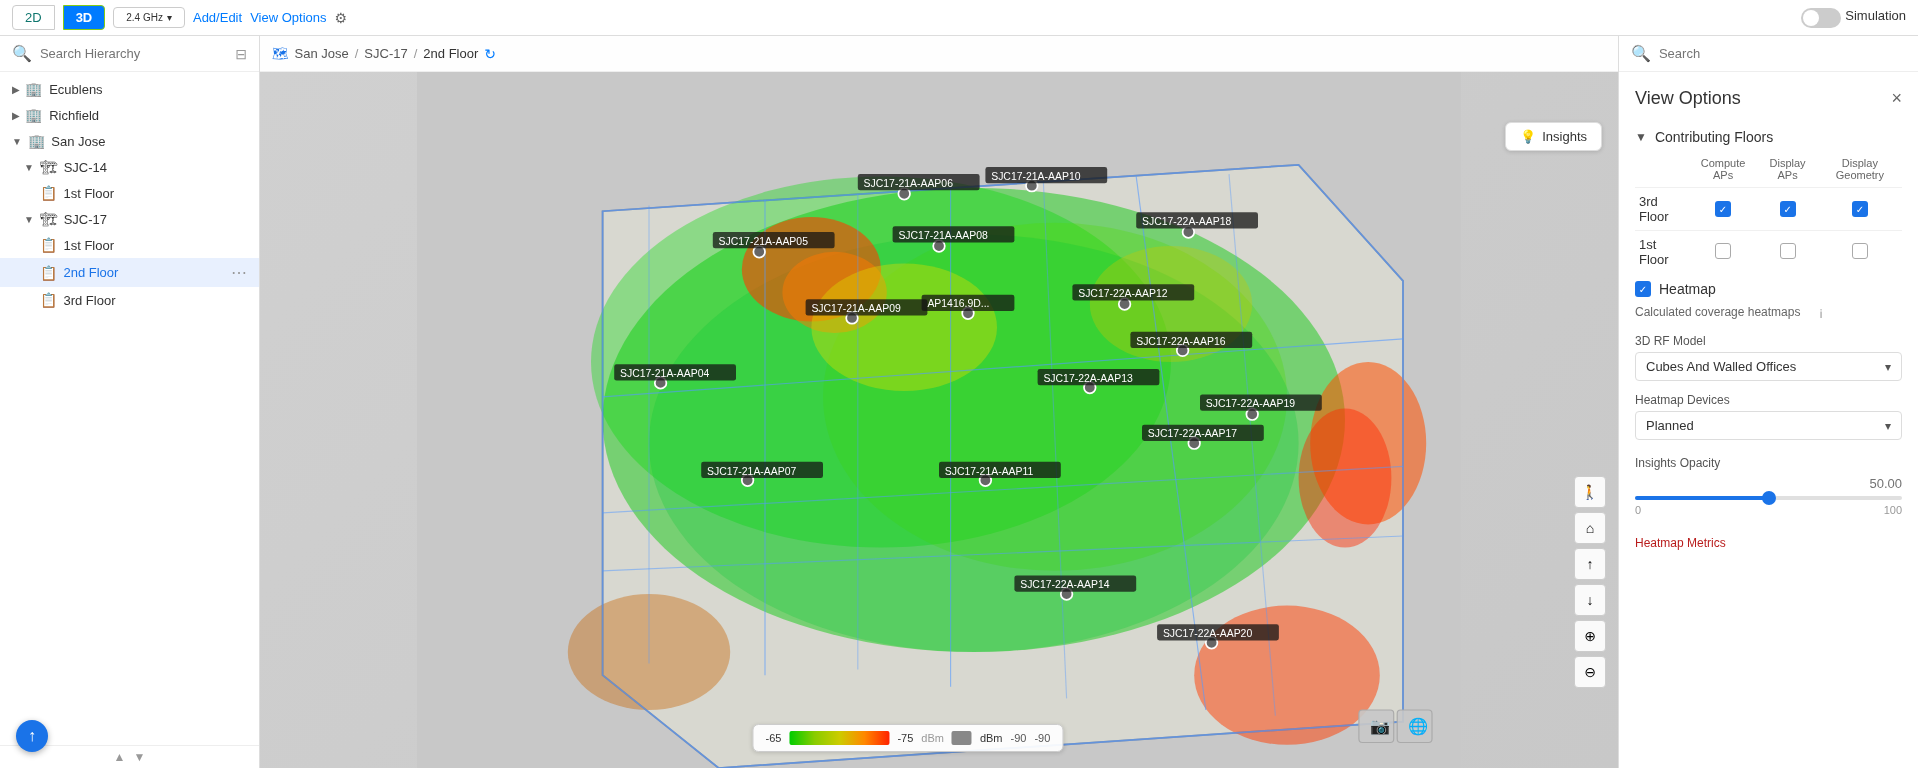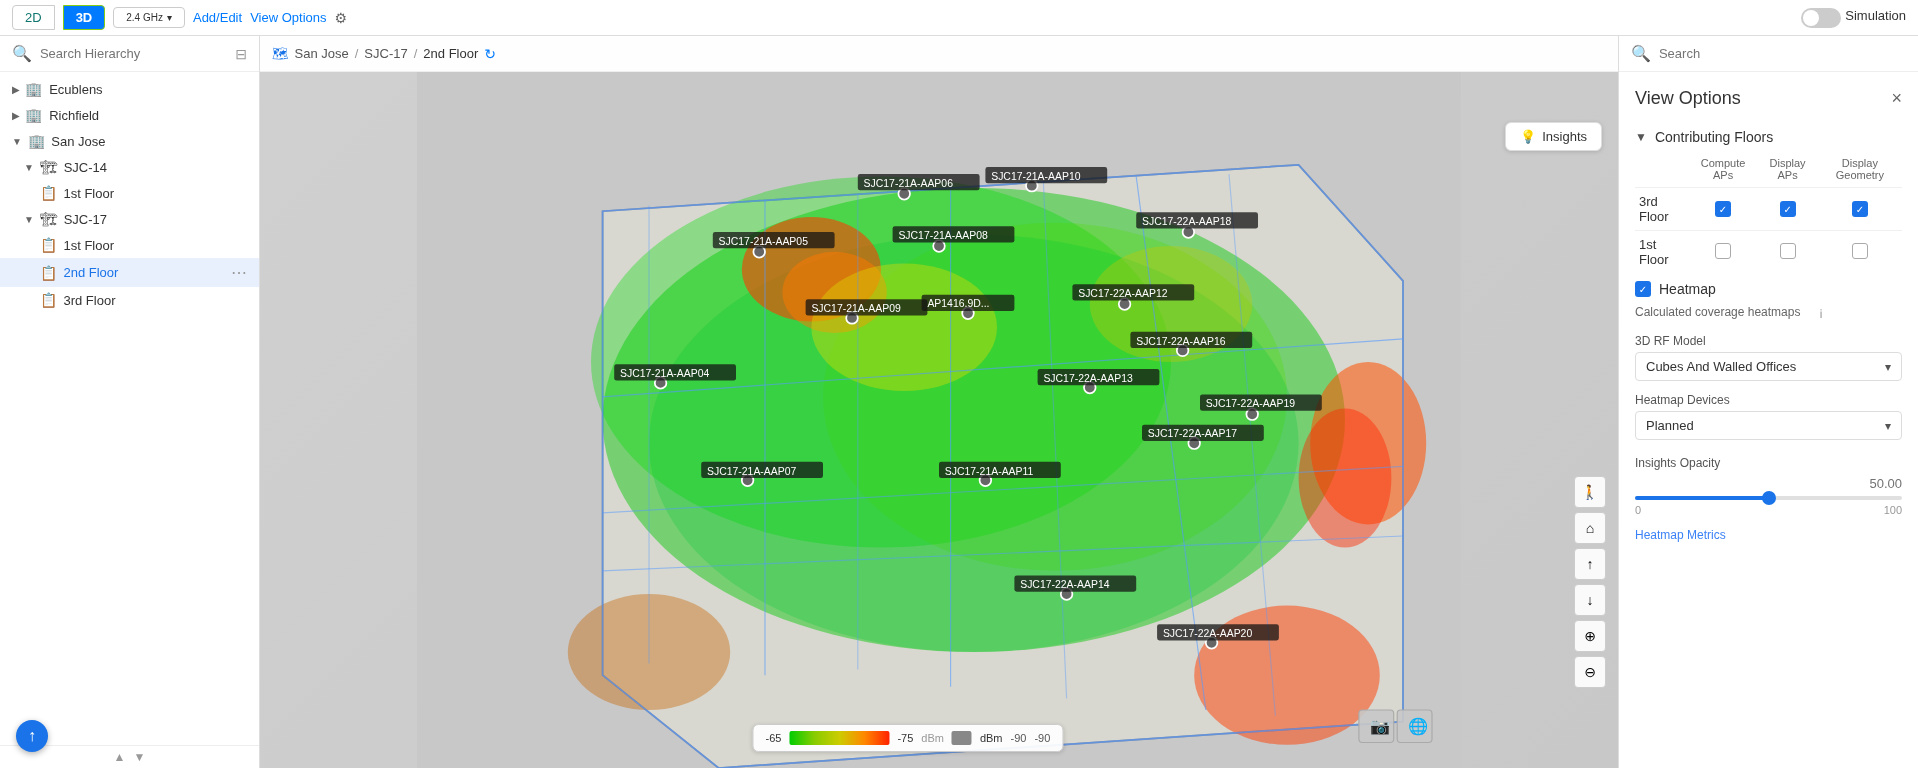--- a/index.html
+++ b/index.html
@@ -234,21 +234,21 @@
     }
     .slider-thumb {
       width: 14px; height: 14px; background: #1a73e8; border-radius: 50%;
       position: absolute; top: -5px; left: 50%; transform: translateX(-50%);
       cursor: pointer;
     }
     .slider-range-labels {
       display: flex; justify-content: space-between; font-size: 11px; color: #999;
     }
 
-    .metrics-label { font-size: 12px; color: #3b82f6; margin-top: 12px; }
+    .metrics-label { font-size: 12px; color: #b91c1c; margin-top: 20px; }
 
     
     .nav-circle {
       position: absolute; bottom: 16px; left: 16px;
       width: 32px; height: 32px; background: #1a73e8; border-radius: 50%;
       display: flex; align-items: center; justify-content: center;
       color: #fff; font-size: 16px; cursor: pointer; box-shadow: 0 2px 6px rgba(0,0,0,0.3);
     }
   </style>
 </head>

